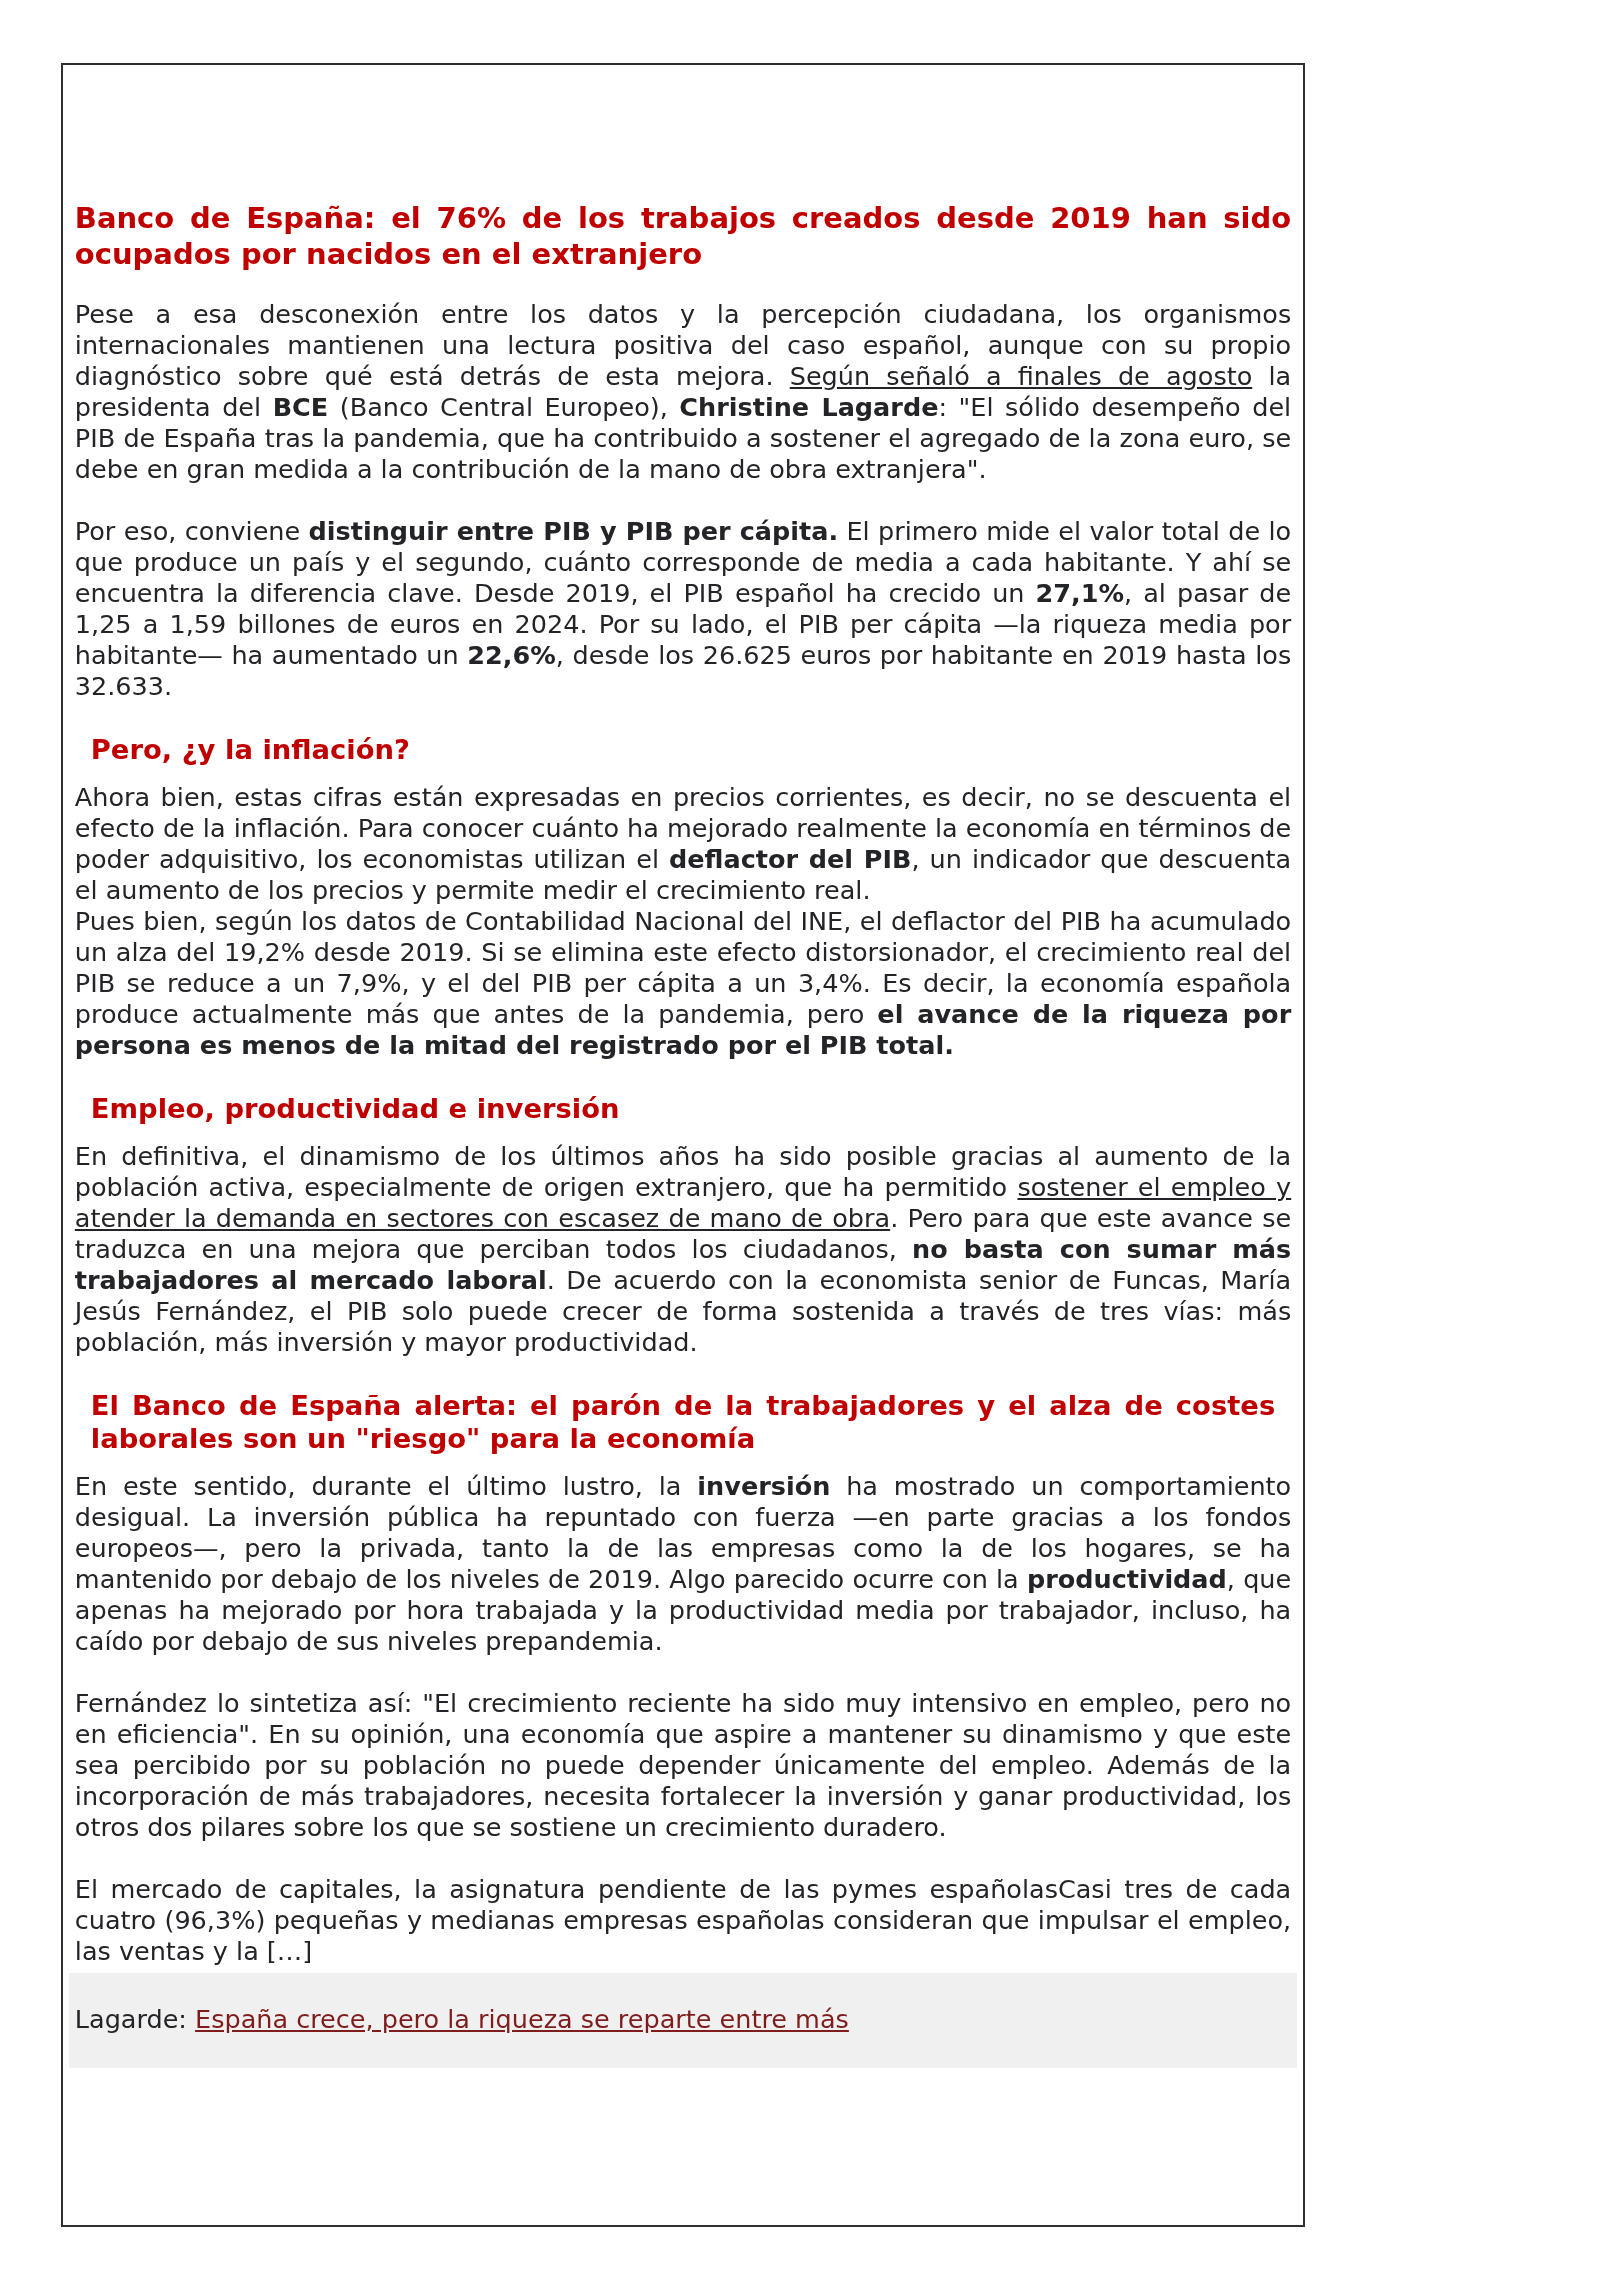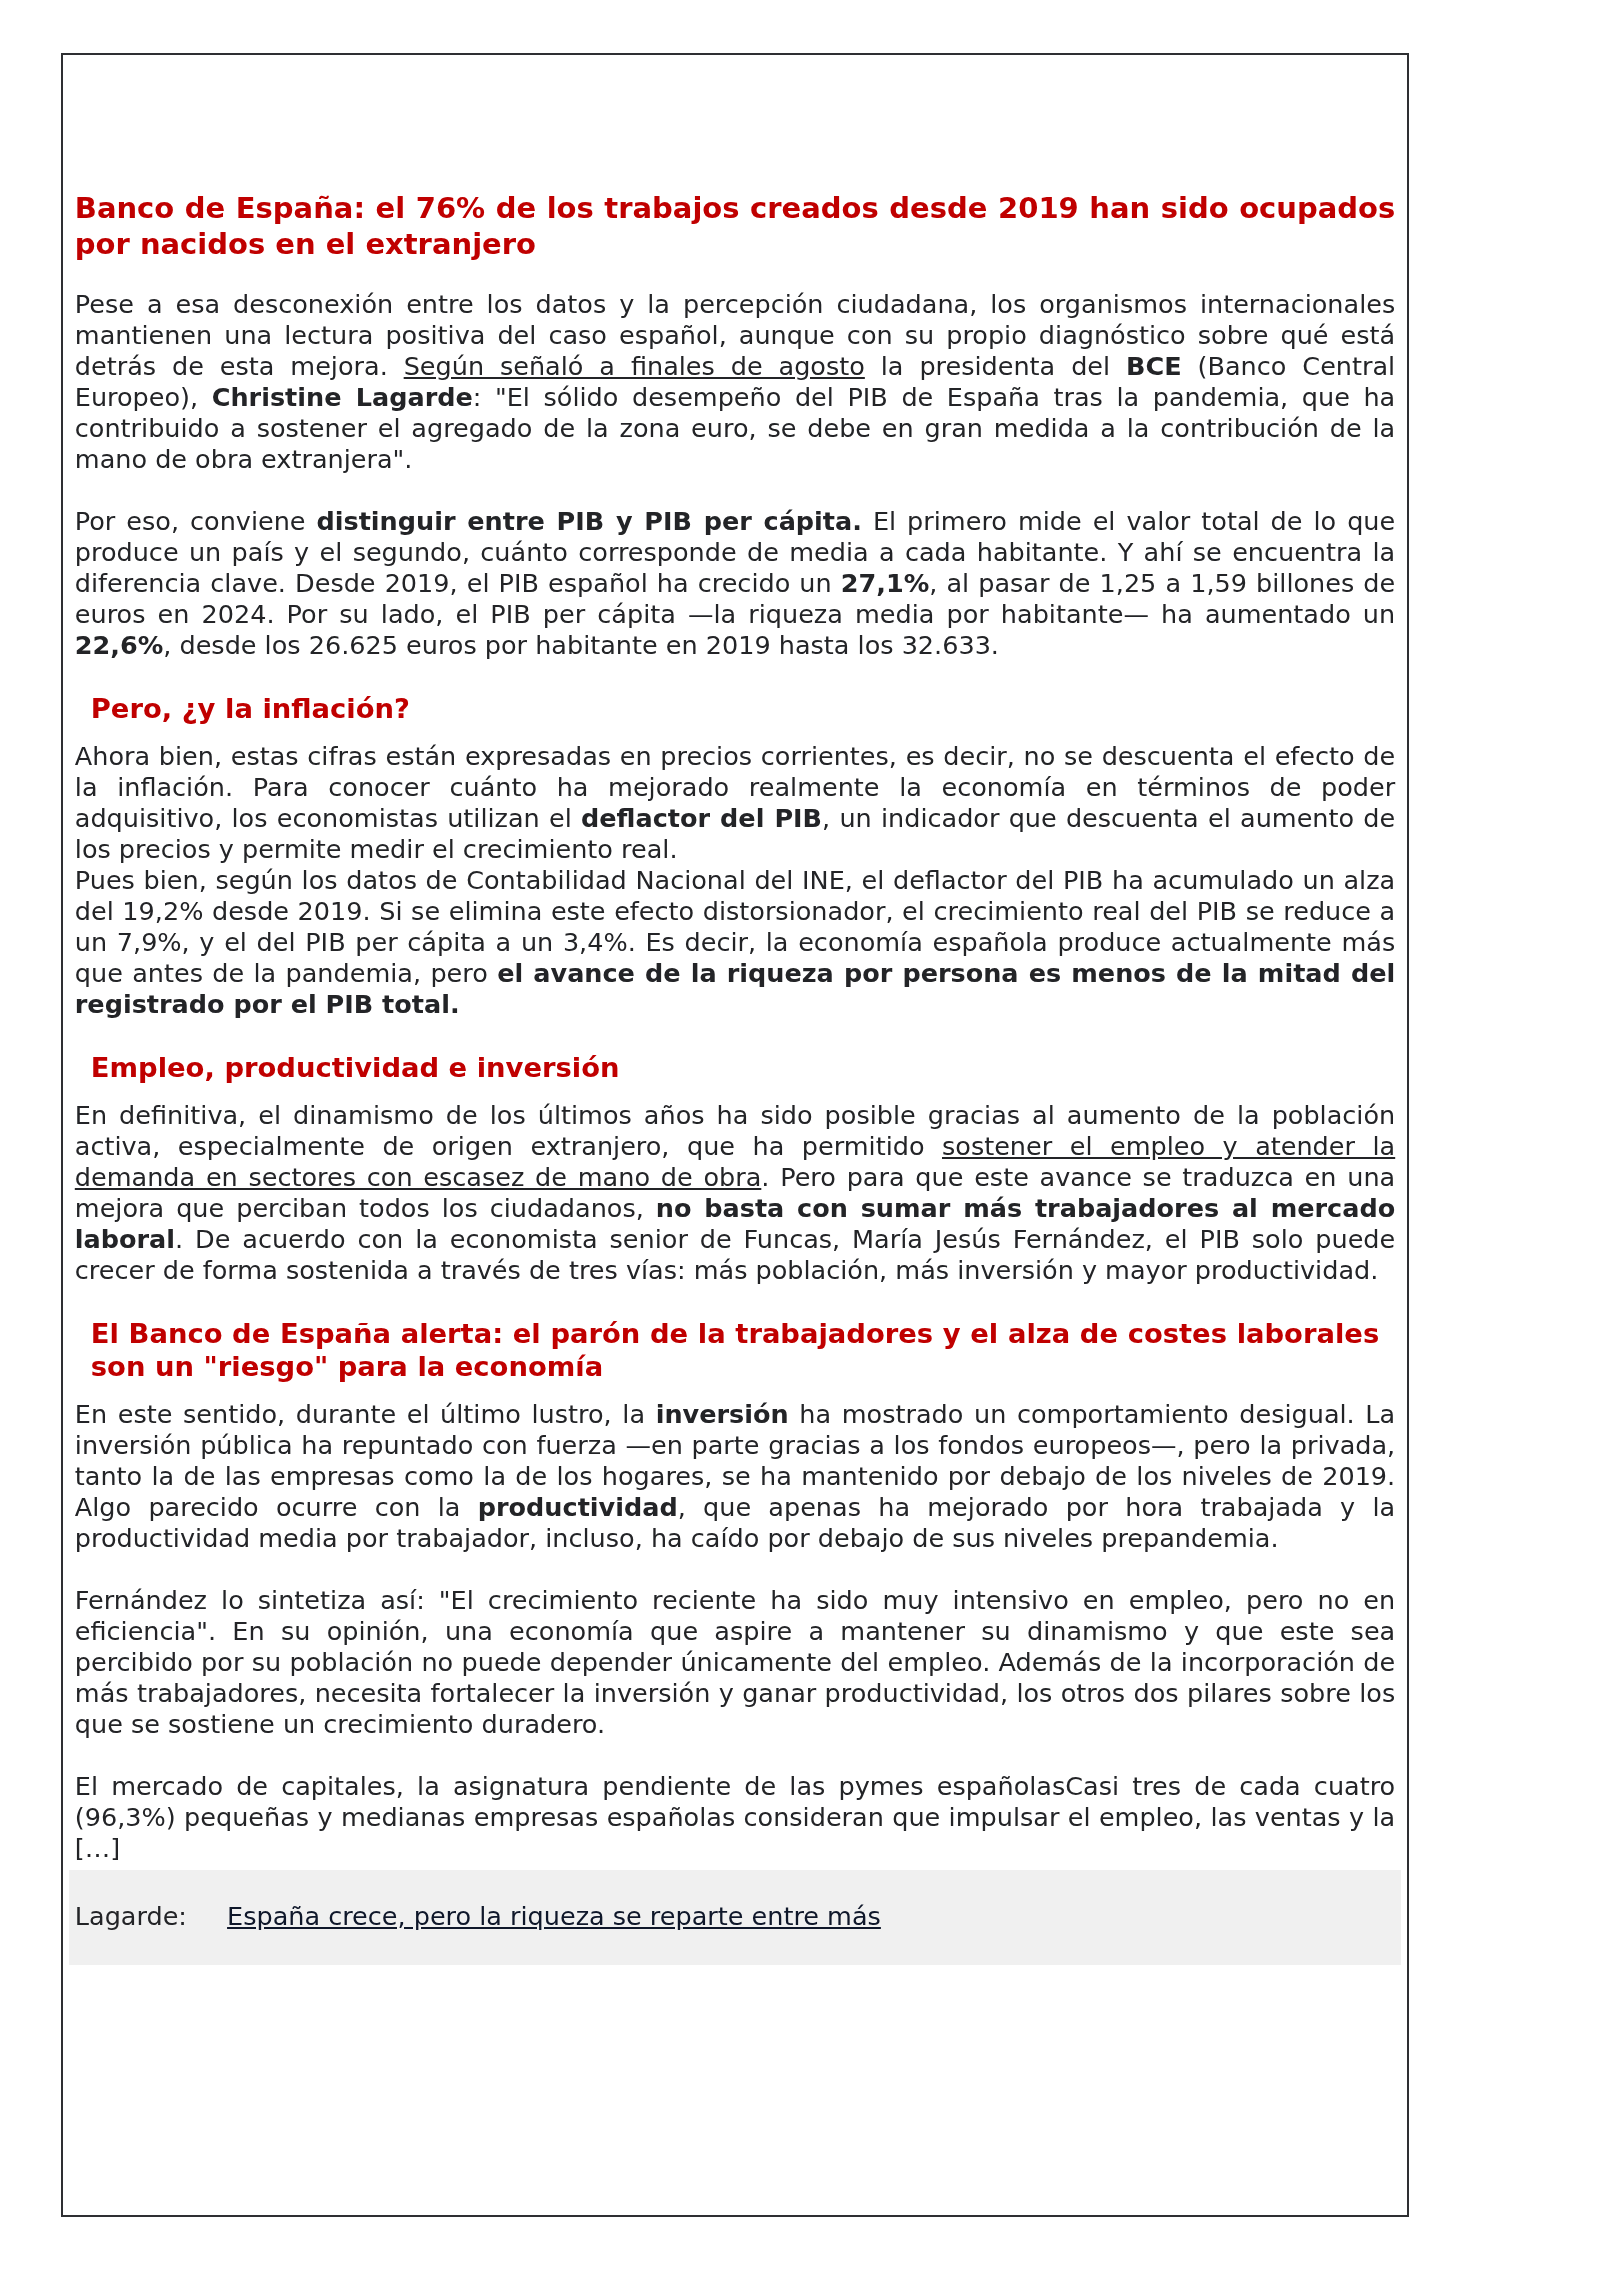--- a/index.html
+++ b/index.html
@@ -5,22 +5,22 @@
   * { box-sizing: border-box; }
   html, body { margin: 0; padding: 0; }
   body {
     width: 1621px; height: 2293px;
     position: relative;
     background: #ffffff;
     font-family: "DejaVu Sans", "Liberation Sans", sans-serif;
   }
   .frame {
     position: absolute;
-    left: 61px; top: 53px;
-    width: 1348px; height: 2164px;
+    left: 61px; top: 63px;
+    width: 1244px; height: 2164px;
     border: 2px solid #2e2f32;
     background: #ffffff;
   }
   .content {
     position: relative;
     padding: 135px 11.8px 0 11.8px;
     color: #232427;
     font-size: 25.5px;
     line-height: 31px;
   }
@@ -43,21 +43,21 @@
   p { margin: 0 0 31px 0; text-align: justify; }
   p.no-gap { margin-bottom: 0; }
   .b { font-weight: bold; }
   a.dark-link { color: inherit; text-decoration: underline; }
   .source-box {
     background: #f0f0f0;
     margin: 5.9px -5.9px 0 -5.9px;
     padding: 31px 5.9px 33px 5.9px;
     text-align: left;
   }
-  a.blue-link { color: #0f172a; text-decoration: underline; margin-left: 32px; }
+  a.blue-link { color: #7f1d1d; text-decoration: underline; }
 </style>
 </head>
 <body>
 
 <div class="frame">
   <div class="content">
 
     <h1 class="headline">Banco de España: el 76% de los trabajos creados desde 2019 han sido ocupados por nacidos en el extranjero</h1>
 
     <p><span>Pese a esa desconexión entre los datos y la percepción ciudadana, los organismos internacionales mantienen una lectura positiva del caso español, aunque con su propio diagnóstico sobre qué está detrás de esta mejora. </span><a href="#" class="dark-link">Según señaló a finales de agosto</a><span> la presidenta del </span><span class="b">BCE</span><span> (Banco Central Europeo), </span><span class="b">Christine Lagarde</span><span>: "El sólido desempeño del PIB de España tras la pandemia, que ha contribuido a sostener el agregado de la zona euro, se debe en gran medida a la contribución de la mano de obra extranjera".</span></p>

